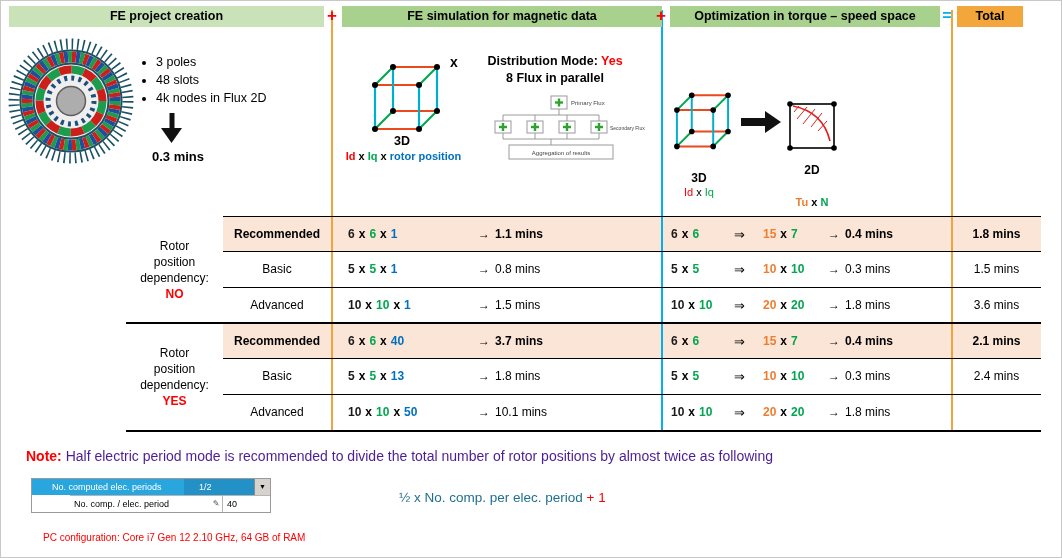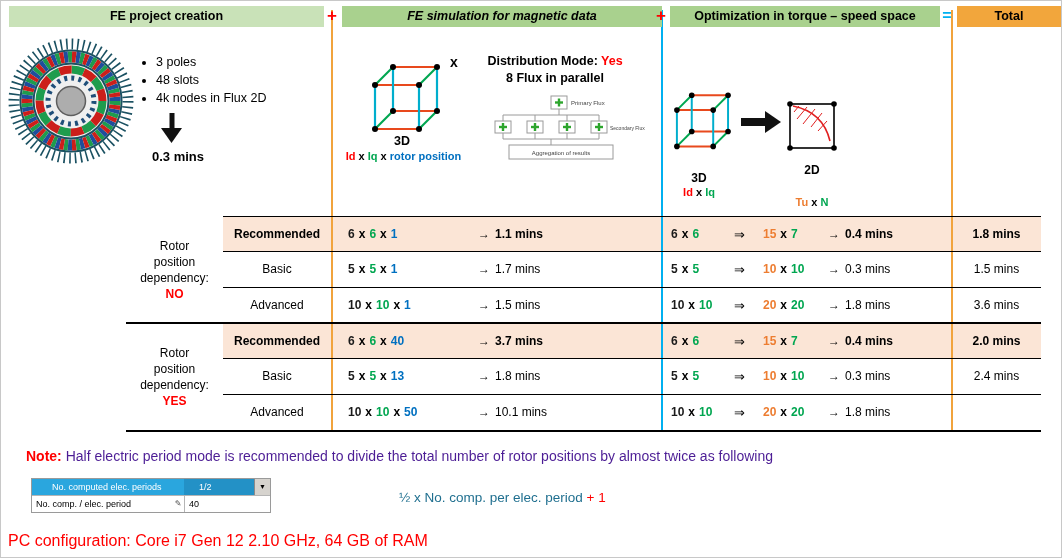--- a/index.html
+++ b/index.html
@@ -2,23 +2,23 @@
 <html><head>
 <meta charset="utf-8">
 <style>
   html,body{margin:0;padding:0;background:#fff;}
   body{font-family:"Liberation Sans",sans-serif;color:#000;}
   .page{position:relative;width:1062px;height:558px;background:#fff;border:1px solid #c8c8c8;box-sizing:border-box;overflow:hidden;}
 
   
   .hdr{position:absolute;top:5px;height:21px;line-height:21px;text-align:center;font-weight:700;font-size:12.5px;z-index:6;}
   .h1{left:8px;width:315px;background:#C9E2B8;}
-  .h2{left:341px;width:320px;background:#A9D18E;font-style:italic;}
+  .h2{left:341px;width:320px;background:#A9D18E;}
   .h3{left:669px;width:270px;background:#A9D18E;}
-  .h4{left:956px;width:104px;background:#F2A63C;}
+  .h4{left:956px;width:66px;background:#F2A63C;}
   .op{position:absolute;top:3px;height:24px;line-height:24px;text-align:center;font-weight:700;z-index:7;}
   .p1{left:322px;width:18px;color:#FF0000;font-size:17px;}
   .p2{left:651px;width:18px;color:#FF0000;font-size:17px;}
   .eq{left:938px;width:16px;color:#00B0F0;font-size:16px;}
 
   
   .vline{position:absolute;top:9px;height:421px;width:2px;z-index:2;}
   .v1{left:330px;background:#F1A33C;}
   .v2{left:660px;background:#00B0F0;}
   .v3{left:950px;background:#F1A33C;}
@@ -33,21 +33,21 @@
   .cube1{position:absolute;left:362px;top:56px;}
   .lbl3d-1{position:absolute;left:362px;top:133px;width:78px;text-align:center;font-weight:700;font-size:12.5px;}
   .axis1{position:absolute;left:330px;top:149px;width:145px;text-align:center;font-weight:700;font-size:11px;white-space:nowrap;}
   .multx{position:absolute;left:449px;top:53px;font-weight:700;font-size:14px;}
   .distblock{position:absolute;left:468px;top:52px;width:172px;text-align:center;font-weight:700;font-size:12.5px;line-height:17px;}
   .flow{position:absolute;left:488px;top:92px;}
 
   
   .cube2{position:absolute;left:666px;top:86px;}
   .lbl3d-2{position:absolute;left:666px;top:170px;width:64px;text-align:center;font-weight:700;font-size:12px;}
-  .axis2{position:absolute;left:660px;top:185px;width:76px;text-align:center;font-weight:700;font-size:11px;white-space:nowrap;}
+  .axis2{position:absolute;left:660px;top:185px;width:76px;text-align:center;font-weight:400;font-size:11px;white-space:nowrap;}
   .bigarrow{position:absolute;left:740px;top:110px;display:flex;align-items:center;}
   .bigarrow .bar{width:24px;height:8px;background:#111;}
   .bigarrow .tip{width:0;height:0;border-top:11px solid transparent;border-bottom:11px solid transparent;border-left:16px solid #111;}
   .sq2d{position:absolute;left:784px;top:98px;}
   .lbl2d{position:absolute;left:776px;top:162px;width:70px;text-align:center;font-weight:700;font-size:12px;}
   .axis2d{position:absolute;left:776px;top:177px;width:70px;text-align:center;font-weight:700;font-size:11px;white-space:nowrap;margin-top:18px;}
 
   
   .hl{position:absolute;left:222px;width:818px;height:34px;background:#FBE5D6;z-index:1;}
   .hline{position:absolute;background:#000;height:1px;z-index:3;}
@@ -72,27 +72,27 @@
   
   .note{position:absolute;left:25px;top:447px;font-size:14px;white-space:nowrap;}
   .note-label{color:#FF0000;font-weight:700;}
   .note-text{color:#4c1d95;}
   .widget{position:absolute;left:30px;top:477px;width:238px;border:1px solid #9a9a9a;font-size:9px;background:#fff;z-index:4;}
   .wrow{display:flex;height:16px;line-height:16px;}
   .wr1{background:#2AA6DE;color:#fff;}
   .wr1 .wl{width:152px;padding-left:20px;box-sizing:border-box;}
   .wr1 .wv{flex:1;background:#2391C6;padding-left:15px;}
   .wdrop{width:15px;background:#D6D3CE;color:#000;text-align:center;font-size:7px;border-left:1px solid #8a8a8a;cursor:default;}
-  .wr2{background:#fff;color:#000;border-top:1px solid #b5b5b5;}
+  .wr2{background:#fff;color:#000;border-top:1px solid #b5b5b5;margin-left:38px;}
   .wr2 .wl{width:140px;padding-left:4px;box-sizing:border-box;}
   .wr2 .wicon{width:12px;color:#555;font-size:8px;text-align:center;}
   .wr2 .wv{flex:1;border-left:1px solid #b5b5b5;padding-left:4px;}
   .formula{position:absolute;left:398px;top:489px;font-size:13.5px;color:#1F6F8F;white-space:nowrap;}
   .formula .plus{color:#FF0000;}
-  .pc{position:absolute;left:7px;top:531px;font-size:16px;color:#FF0000;white-space:nowrap;}
+  .pc{position:absolute;left:42px;top:531px;font-size:10px;color:#FF0000;white-space:nowrap;}
 </style>
 </head>
 <body>
 
 <div class="page">
 
   <div class="hdr h1">FE project creation</div>
   <div class="op p1">+</div>
   <div class="hdr h2">FE simulation for magnetic data</div>
   <div class="op p2">+</div>
@@ -319,21 +319,21 @@
       </div>
     <div class="sim">
         <span class="num k">5</span>
         <span class="sep">x</span>
         <span class="num g">5</span>
         <span class="sep">x</span>
         <span class="num b">1</span>
       </div>
     <div class="simtime">
         <span class="arr">→</span>
-        <span>1.7 mins</span>
+        <span>0.8 mins</span>
       </div>
     <div class="opt1">
         <span class="num k">5</span>
         <span class="sep">x</span>
         <span class="num g">5</span>
       </div>
     <div class="imp">⇒</div>
     <div class="opt2">
         <span class="num o">10</span>
         <span class="sep">x</span>
@@ -402,21 +402,21 @@
     <div class="imp">⇒</div>
     <div class="opt2">
         <span class="num o">15</span>
         <span class="sep">x</span>
         <span class="num g">7</span>
       </div>
     <div class="opttime bold">
         <span class="arr">→</span>
         <span>0.4 mins</span>
       </div>
-    <div class="total bold">2.0 mins</div>
+    <div class="total bold">2.1 mins</div>
   </div>
 
   <div class="row" style="top:357px">
     <div class="cat">
         <span>Basic</span>
       </div>
     <div class="sim">
         <span class="num k">5</span>
         <span class="sep">x</span>
         <span class="num g">5</span>

